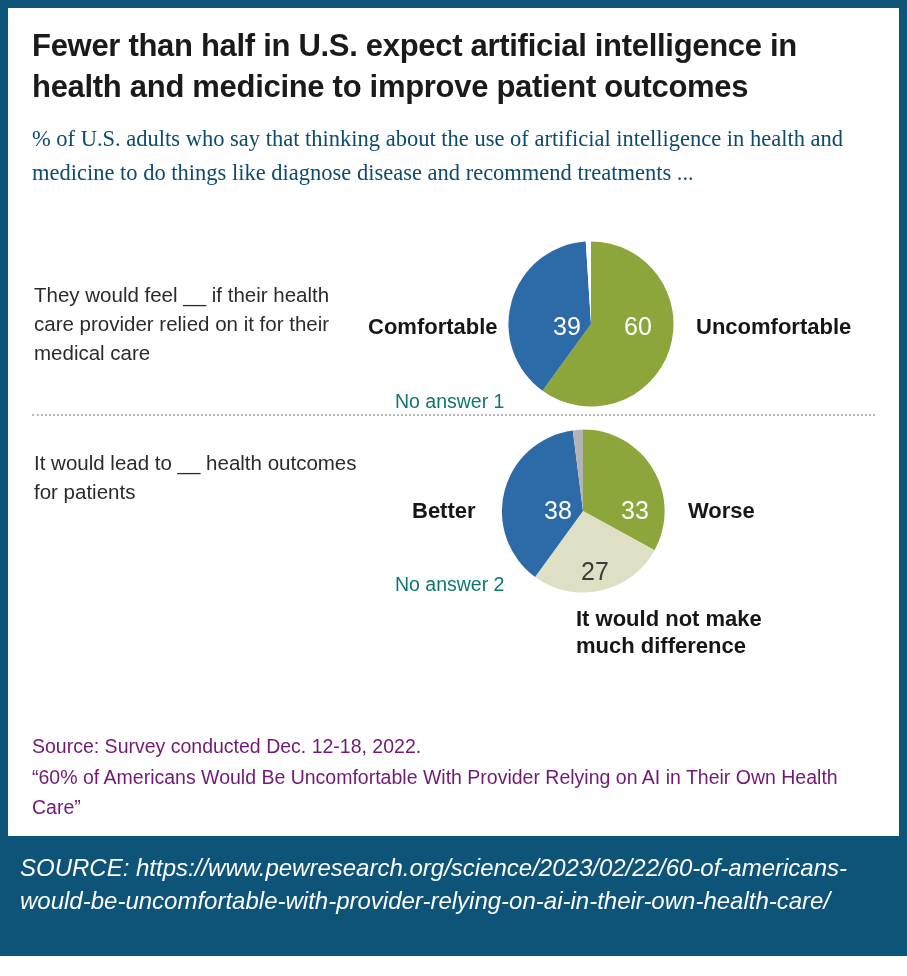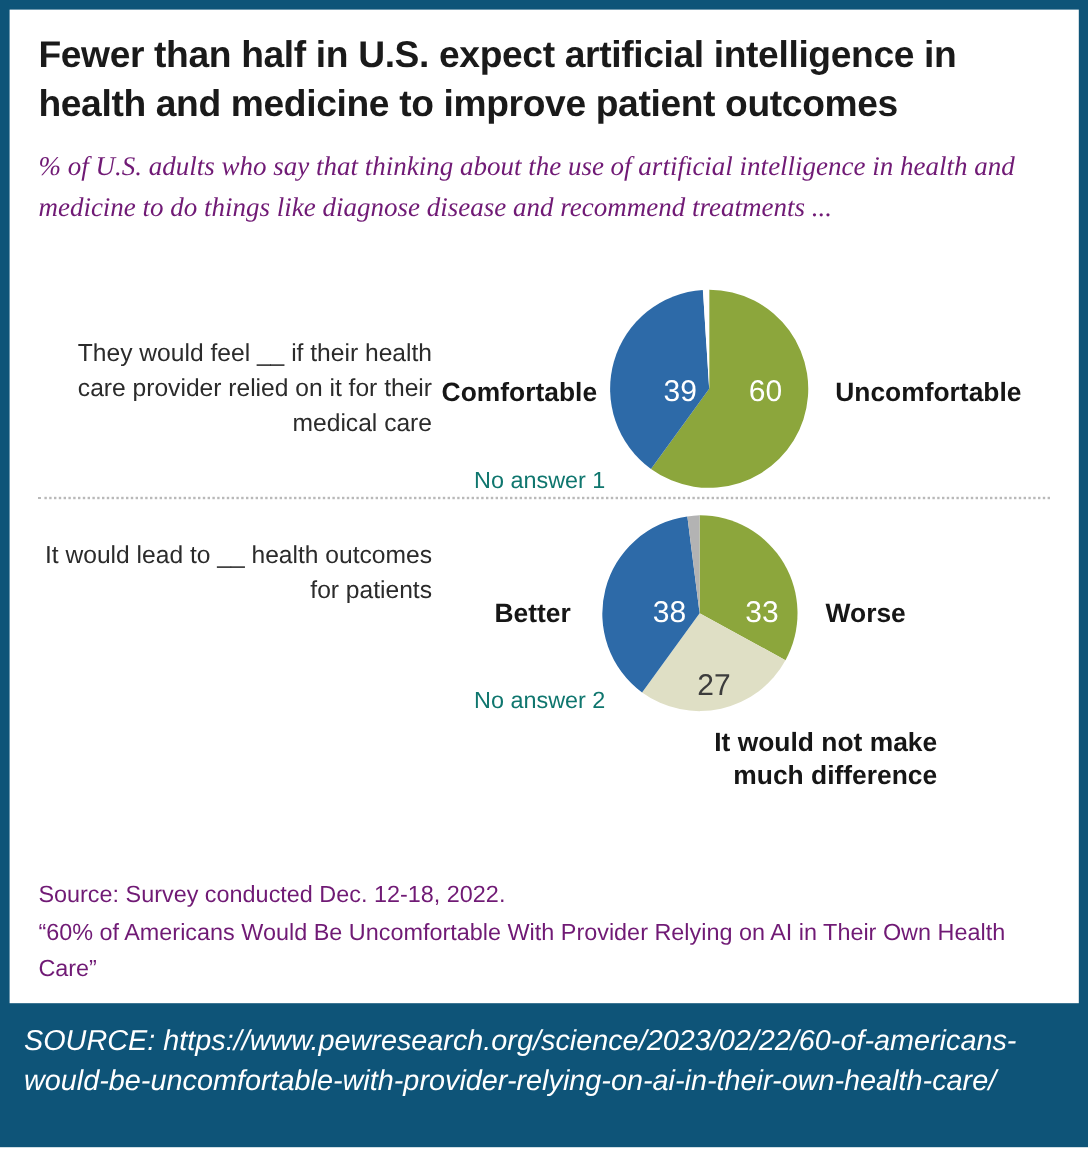--- a/index.html
+++ b/index.html
@@ -40,34 +40,32 @@
     font-size: 31px;
     line-height: 1.32;
     color: #1a1a1a;
     letter-spacing: -0.3px;
     margin: 0;
     padding: 0 2px 0 2px;
   }
 
   .subtitle {
     font-family: "Liberation Serif", serif;
-    font-style: italic;
     font-size: 22.5px;
     line-height: 1.52;
-    color: #701a75;
+    color: #0c4a6e;
     margin: 14px 0 0 2px;
     max-width: 855px;
   }
 
   
   .row {
     position: relative;
     display: flex;
     align-items: flex-start;
-    text-align: right;
   }
   #row-comfort { margin-top: 48px; height: 170px; }
   #row-outcome { margin-top: 0px; height: 230px; }
 
   .row-label {
     font-family: "Liberation Sans", sans-serif;
     font-size: 20.5px;
     line-height: 1.42;
     color: #2b2b2b;
     width: 330px;

